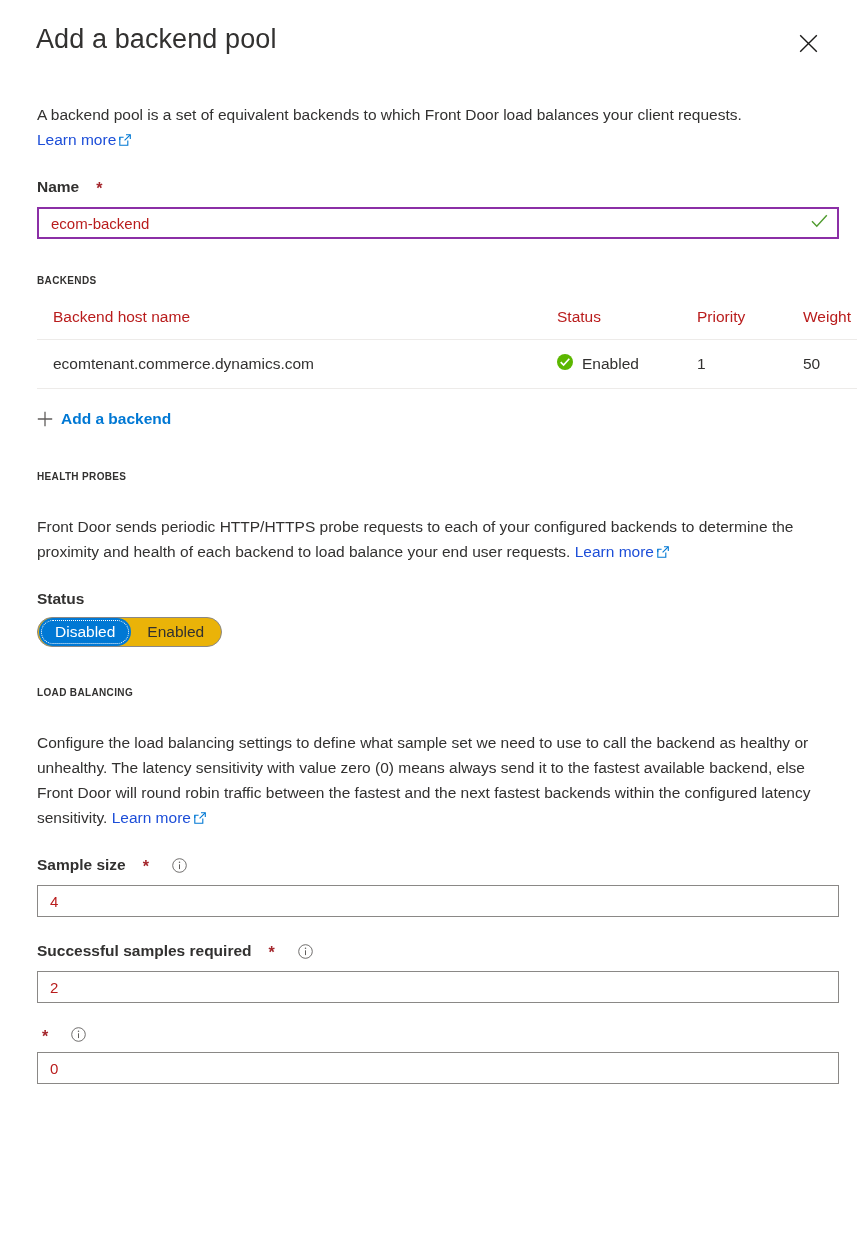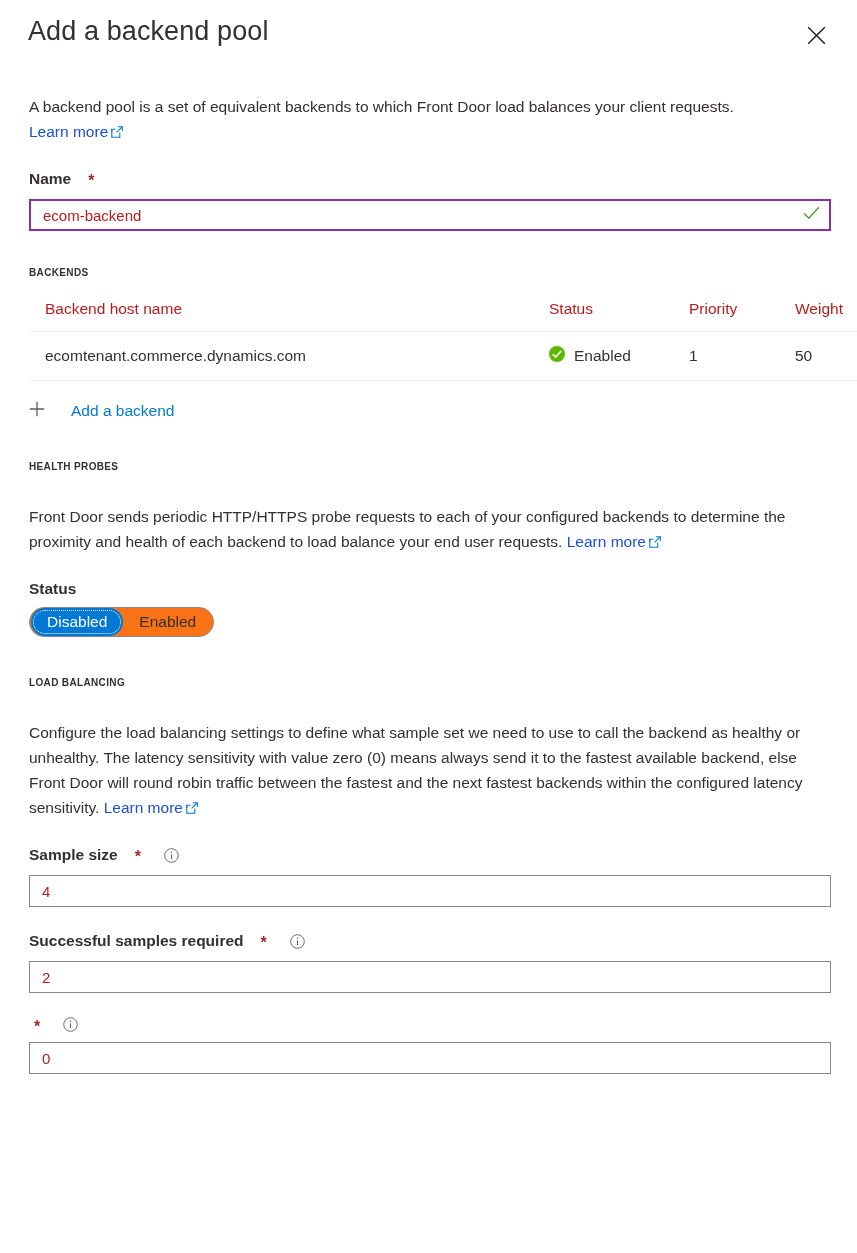--- a/index.html
+++ b/index.html
@@ -14,21 +14,21 @@
     color: #1b1a19;
     overflow: hidden;
     position: relative;
   }
 
   .blade {
     position: relative;
     width: 857px;
     height: 1253px;
     box-sizing: border-box;
-    padding: 0;
+    padding: 8px;
     background: #fff;
   }
 
   
   .blade-header {
     position: relative;
     padding: 14px 24px 0 28px;
     height: 62px;
     box-sizing: border-box;
   }
@@ -171,41 +171,42 @@
   .col-weight { width: 100px; }
   .status-cell {
     display: flex;
     align-items: center;
     gap: 9px;
   }
 
   
   .add-row {
     display: inline-flex;
-    align-items: flex-start;
-    gap: 26px;
+    align-items: center;
+    gap: 8px;
     cursor: pointer;
     margin-top: 20px;
+    font-weight: bold;
   }
   .plus-icon { display: block; }
   .add-label {
     color: #0078d4;
     font-size: 15.5px;
     line-height: 20px;
   }
 
   
   .pill-toggle {
     display: inline-flex;
     align-items: center;
     border: 1px solid #8a8886;
     border-radius: 18px;
     height: 30px;
     padding: 1px;
-    background: #f97316;
+    background: #eab308;
     box-sizing: border-box;
     cursor: pointer;
     user-select: none;
   }
   .pill-opt {
     font-size: 15.5px;
     line-height: 20px;
     color: #323130;
     padding: 4px 16px;
     border-radius: 16px;

